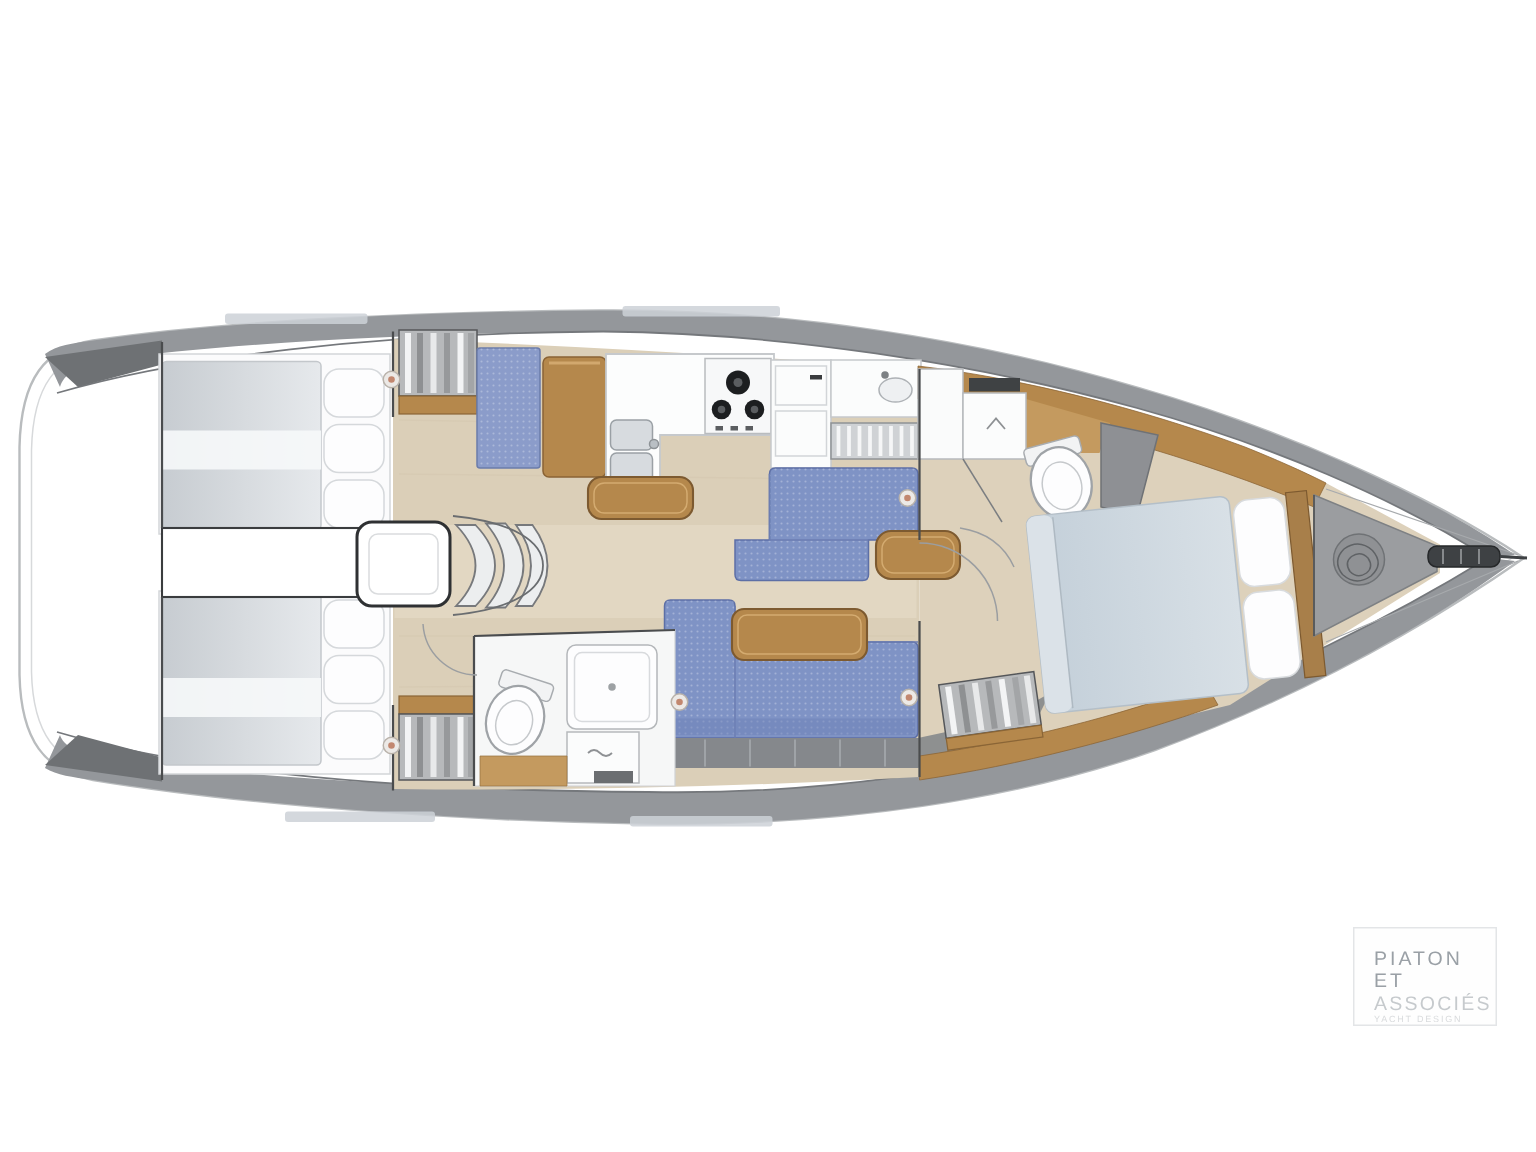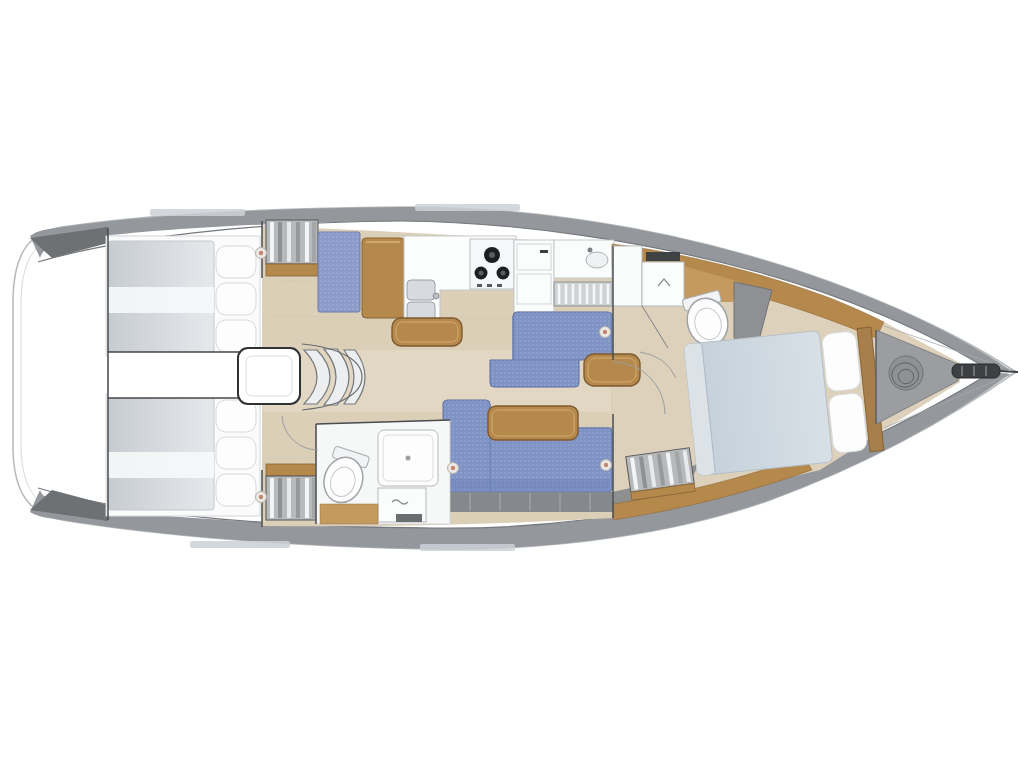--- a/index.html
+++ b/index.html
@@ -345,14 +345,20 @@
       <circle cx="453" cy="468" r="5.5" fill="#ece9e6" stroke="#b9b2aa"></circle>
           <circle cx="453" cy="468" r="2.2" fill="#c2876f"></circle>
     </g>
     <g>
       <circle cx="606" cy="465" r="5.5" fill="#ece9e6" stroke="#b9b2aa"></circle>
           <circle cx="606" cy="465" r="2.2" fill="#c2876f"></circle>
     </g>
   </g>
 </svg>
 
+  <div class="logo-box">
+    <div class="logo-line1">PIATON</div>
+    <div class="logo-line2">ET</div>
+    <div class="logo-line3">ASSOCIÉS</div>
+    <div class="logo-tagline">YACHT DESIGN</div>
+  </div>
 
 </div>
 
 </body></html>

